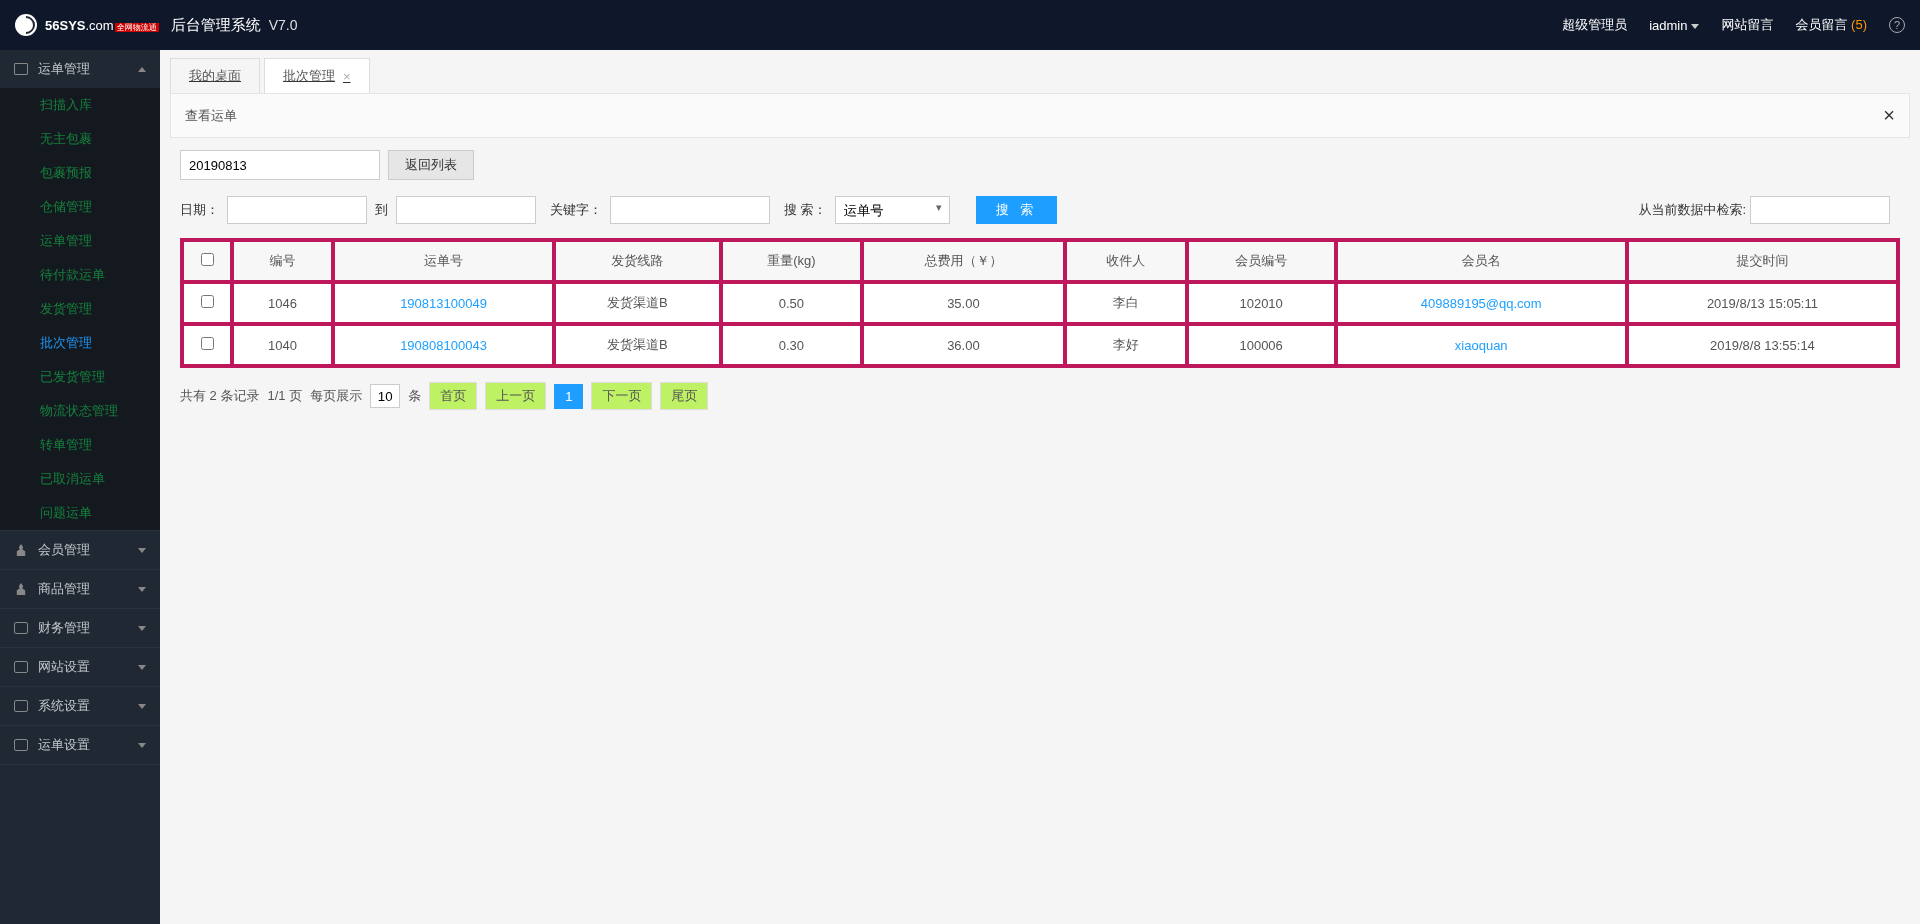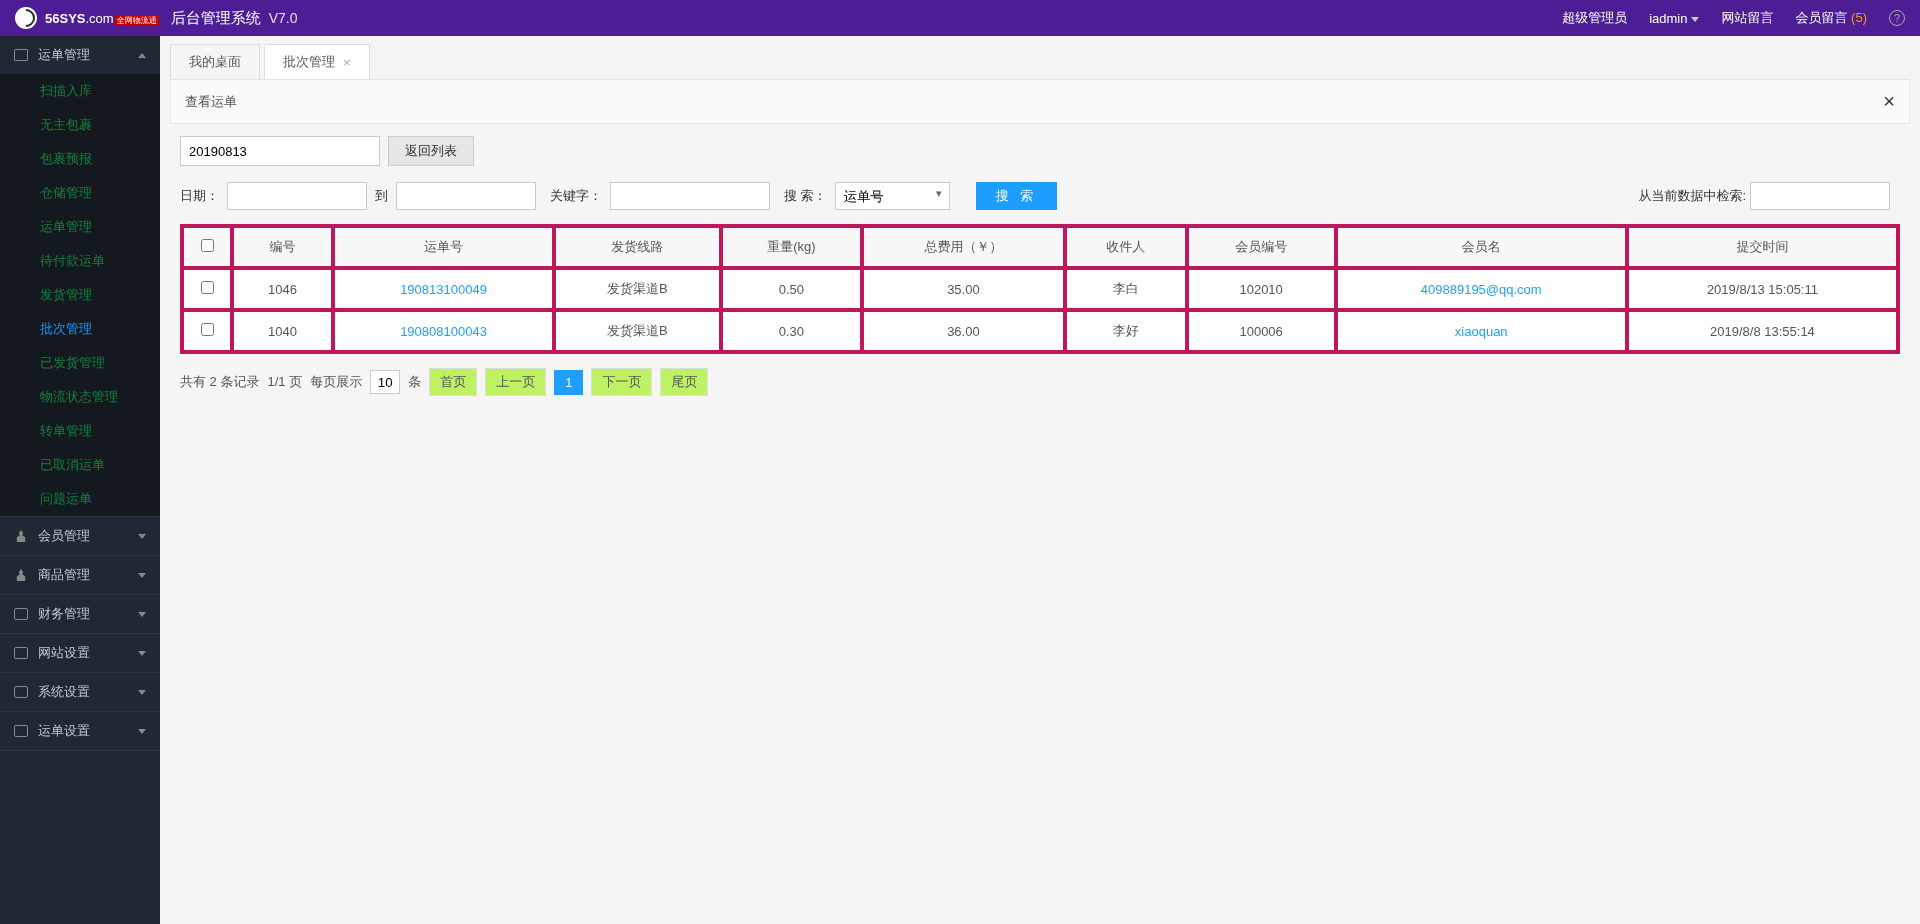--- a/index.html
+++ b/index.html
@@ -1,17 +1,17 @@
 <!DOCTYPE html>
 <html><head>
 <meta charset="utf-8">
 <style>
 * { box-sizing: border-box; margin: 0; padding: 0; }
 body { font-family: "Microsoft YaHei", Arial, sans-serif; font-size: 13px; color: #333; background: #f5f5f5; overflow: hidden; }
-.header { height: 36px; background: #4c1d95; color: #fff; display: flex; align-items: center; padding: 0 15px; }
+.header { height: 50px; background: #0f172a; color: #fff; display: flex; align-items: center; padding: 0 15px; }
 .logo-area { display: flex; align-items: center; gap: 8px; }
 .logo-icon { width: 22px; height: 22px; border-radius: 50%; background: #fff; position: relative; display: flex; align-items: center; justify-content: center; }
 .logo-icon::before { content: ""; width: 14px; height: 14px; border: 2px solid #1f2833; border-radius: 50%; border-left-color: transparent; border-bottom-color: transparent; transform: rotate(45deg); }
 .logo-sub { font-size: 8px; background: #c00; color: #fff; padding: 0 2px; margin-left: 1px; }
 .sys-title { margin-left: 12px; font-size: 15px; }
 .sys-ver { margin-left: 8px; font-size: 14px; opacity: .85; }
 .header-right { margin-left: auto; display: flex; align-items: center; gap: 22px; font-size: 13px; }
 .header-right a { color: #fff; text-decoration: none; cursor: pointer; }
 .header-right .count { color: #ff9800; }
 .help-icon { width: 16px; height: 16px; border: 1.5px solid #aaa; border-radius: 50%; display: inline-flex; align-items: center; justify-content: center; font-size: 11px; color: #aaa; }
@@ -26,21 +26,21 @@
 .menu-title .arrow.up { border-bottom: 5px solid #888; }
 .menu-title .arrow.down { border-top: 5px solid #888; }
 .submenu { background: #14191f; }
 .submenu a { display: block; padding: 8px 14px 8px 40px; color: #15803d; text-decoration: none; font-size: 13px; cursor: pointer; }
 .submenu a.active { color: #2196f3; }
 .mi-doc { border: 1.5px solid #888; border-radius: 1px; }
 .mi-user { background: #888; clip-path: polygon(50% 0,65% 25%,60% 45%,80% 60%,80% 100%,20% 100%,20% 60%,40% 45%,35% 25%); }
 .mi-gear { border: 1.5px solid #888; border-radius: 2px; }
 
 .content { flex: 1; display: flex; flex-direction: column; background: #f5f5f5; overflow: hidden; }
-.tabs { display: flex; padding: 8px 10px 0 10px; gap: 4px; }
+.tabs { display: flex; padding: 8px 10px 0 10px; gap: 4px; text-decoration: underline; }
 .tab { padding: 8px 18px; background: #fff; border: 1px solid #ddd; border-bottom: none; font-size: 13px; cursor: pointer; display: flex; align-items: center; gap: 8px; color: #555; }
 .tab .close { color: #aaa; font-size: 13px; cursor: pointer; }
 .tab.inactive { background: #f5f5f5; }
 .tab:not(.inactive) { background: #fff; }
 
 .panel-hdr { background: #fafafa; border: 1px solid #e5e5e5; border-bottom: 1px solid #e5e5e5; margin: 0 10px; padding: 10px 14px; display: flex; align-items: center; font-size: 13px; color: #555; }
 .panel-hdr .close-x { margin-left: auto; font-size: 20px; color: #333; cursor: pointer; font-weight: 300; }
 
 .toolbar1 { display: flex; align-items: center; gap: 8px; padding: 12px 20px 8px 20px; }
 .toolbar1 input[type=text] { height: 30px; border: 1px solid #ccc; padding: 0 8px; width: 200px; font-size: 13px; }

